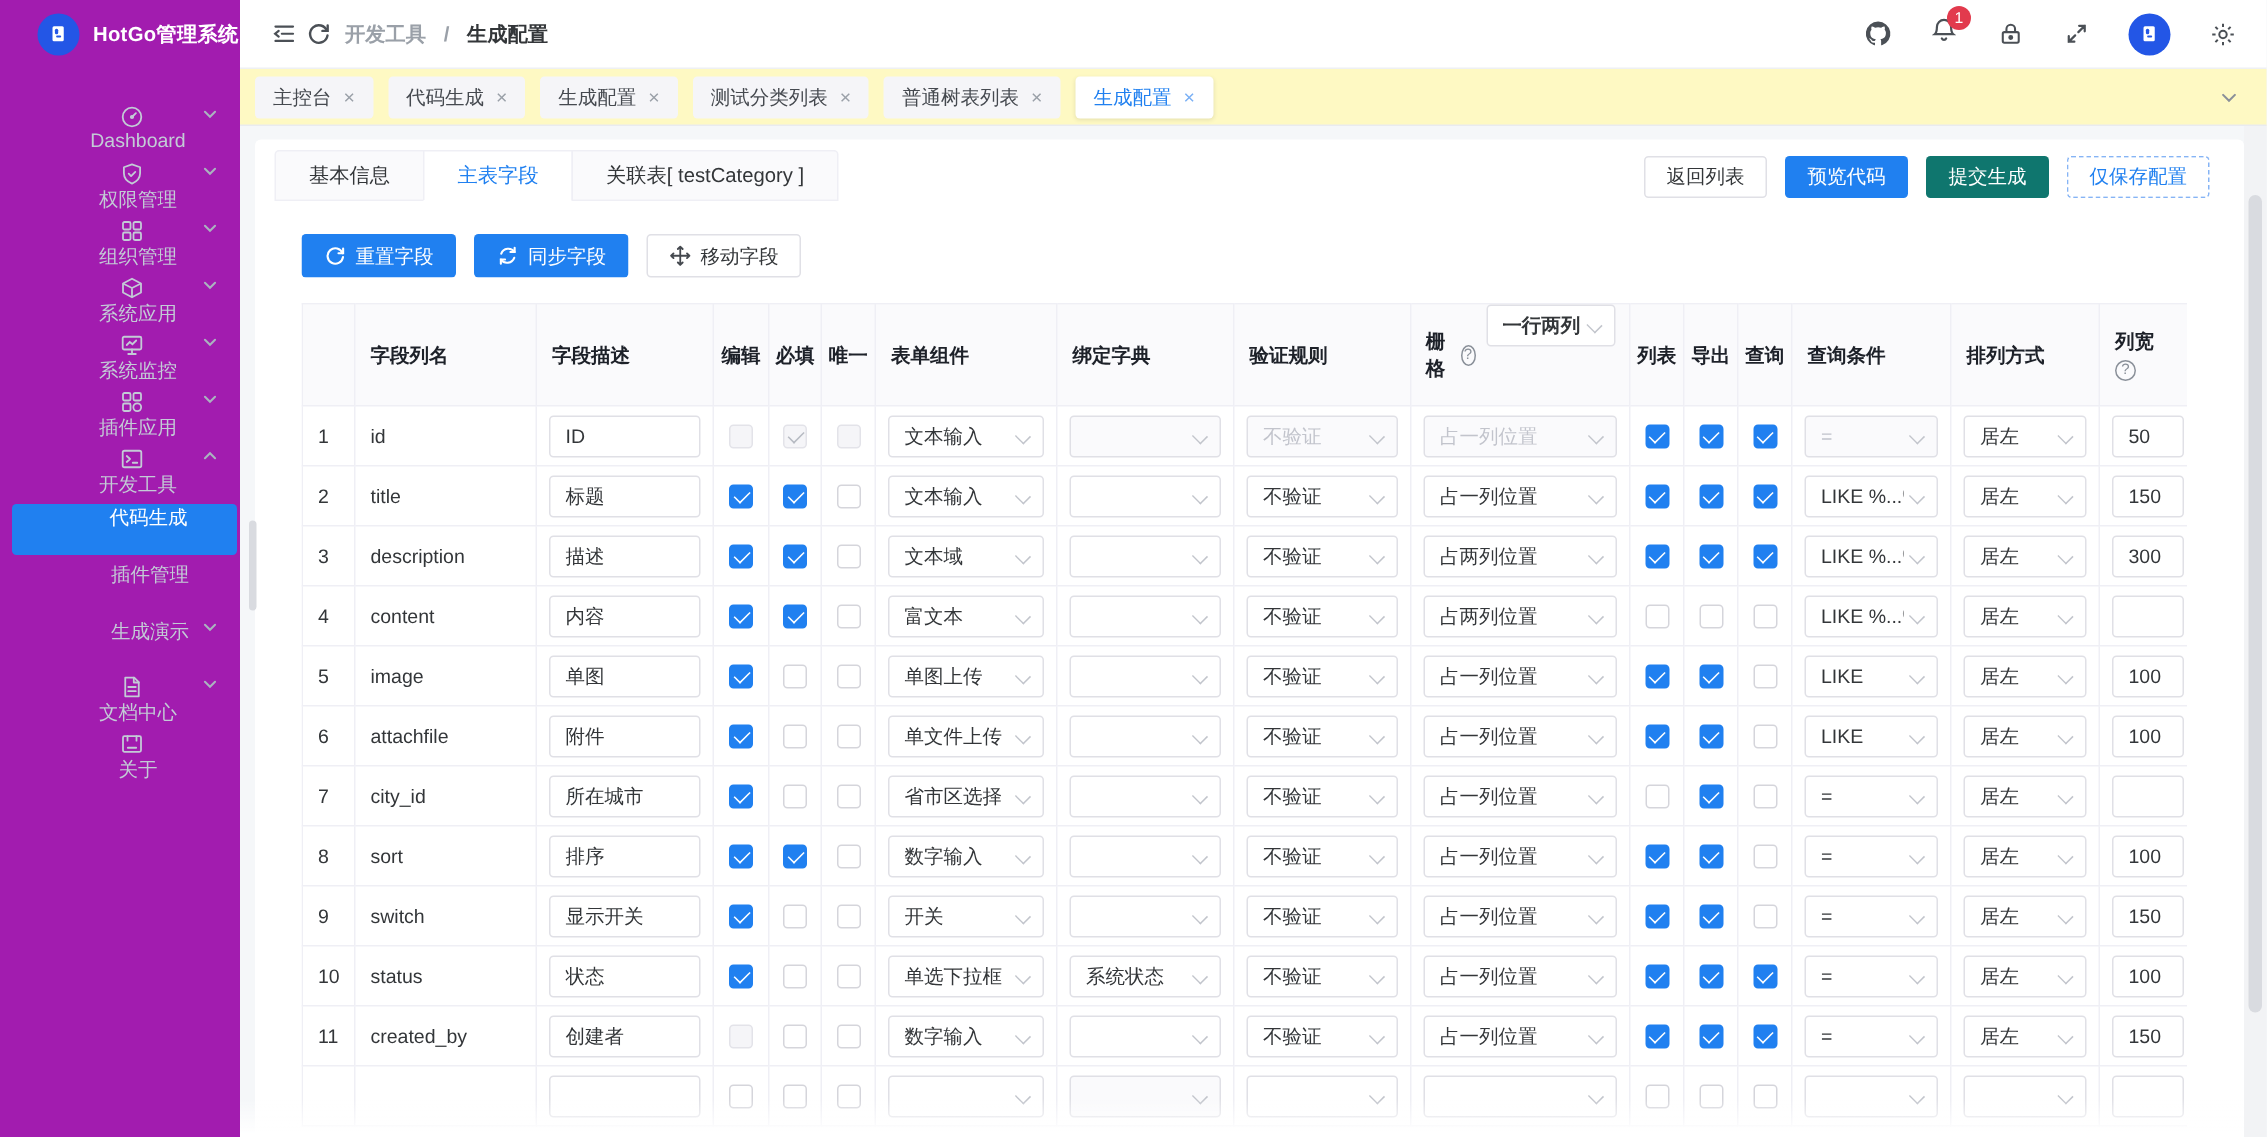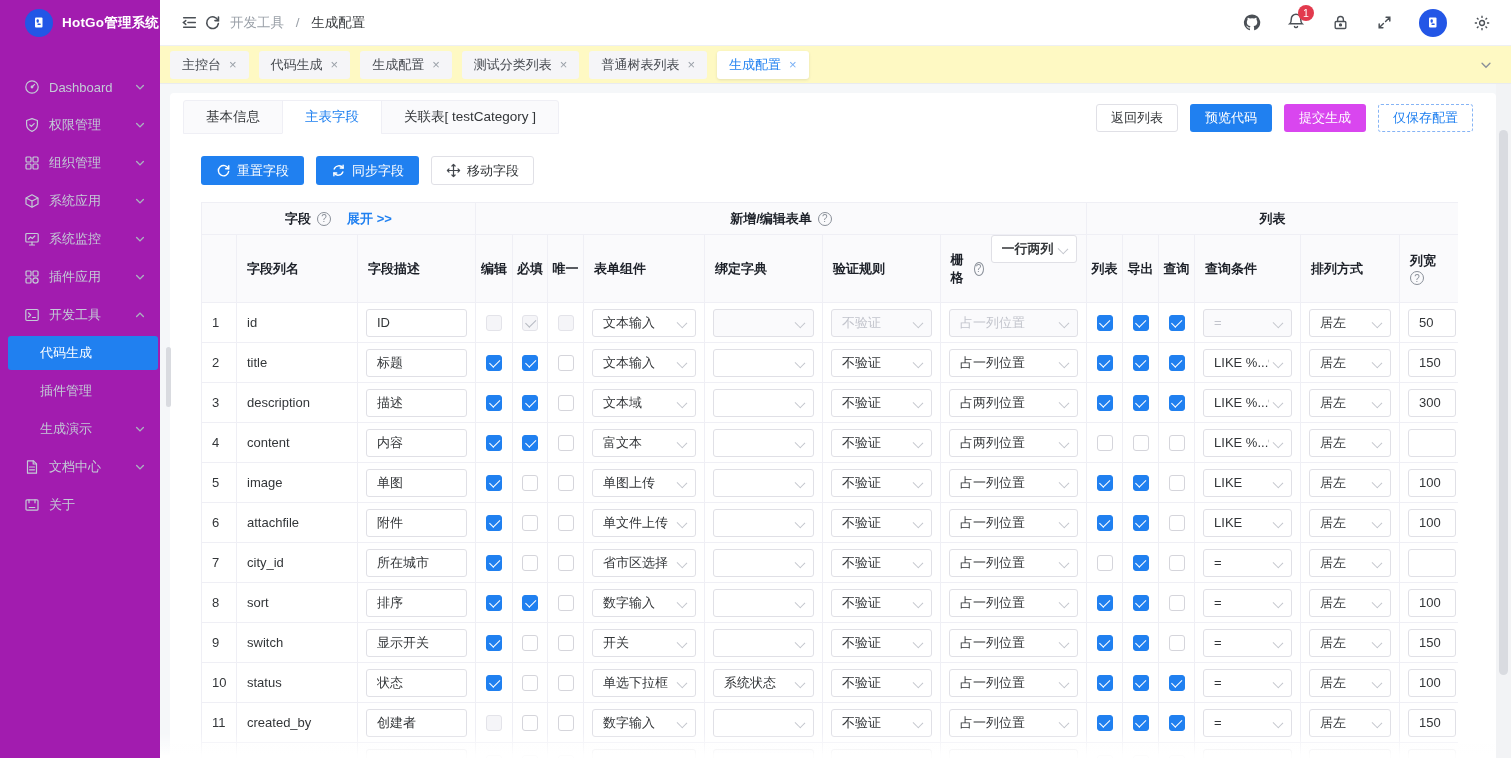--- a/index.html
+++ b/index.html
@@ -8,34 +8,34 @@
 
   .icon { display:inline-flex; align-items:center; justify-content:center; }
   .icon svg { display:block; }
 
   
   .sidebar { position:fixed; left:0; top:0; width:160px; height:758px; background:#a21caf; z-index:5; }
   .logo-row { display:flex; align-items:center; height:46px; padding-left:25px; }
   .logo-circle { width:28px; height:28px; border-radius:50%; background:#2356e6; display:flex; align-items:center; justify-content:center; }
   .logo-title { color:#fff; font-size:13.5px; font-weight:700; margin-left:9px; letter-spacing:.2px; }
   .side-menu { margin-top:24px; }
-  .menu-item { position:relative; display:flex; align-items:center; height:34px; margin:0 0 4px 0; padding-left:24px; color:#c3cbd6; font-size:13px; cursor:pointer; }
+  .menu-item { position:relative; display:flex; align-items:center; height:34px; margin:0 0 4px 0; padding-left:24px; color:#c3cbd6; font-size:13px; cursor:pointer;flex-direction:column; }
   .menu-item .mi-icon { width:16px; height:16px; margin-right:9px; color:#c3cbd6; }
   .menu-item .label { flex:1; white-space:nowrap; }
   .menu-item .chev { position:absolute; right:14px; color:#aab3bf; }
   .menu-item.sub { padding-left:40px; }
   .menu-item.active { background:#2080f0; color:#fff; margin:0 2px 4px 8px; padding-left:32px; border-radius:3px; }
   .side-scroll-thumb { position:fixed; left:166px; top:347px; width:5px; height:60px; border-radius:3px; background:#d9dbe0; z-index:6; }
 
   
   .main { position:fixed; left:160px; top:0; width:1351px; height:758px; background:#f5f7f9; }
 
   .navbar { height:46px; background:#fff; border-bottom:1px solid #eef0f3; display:flex; align-items:center; padding:0 20px; }
   .nav-icon { width:18px; height:18px; color:#4b5056; cursor:pointer; }
-  .nav-left { display:flex; align-items:center; gap:5px; }
+  .nav-left { display:flex; align-items:center; gap:5px;font-weight:bold; }
   .breadcrumb { font-size:13.5px; margin-left:4px; }
   .breadcrumb .bc-dim { color:#9aa0a8; }
   .breadcrumb .bc-sep { color:#9aa0a8; margin:0 8px; }
   .breadcrumb .bc-cur { color:#333639; }
   .nav-right { margin-left:auto; display:flex; align-items:center; gap:26px; }
   .bell-wrap { position:relative; }
   .badge { position:absolute; top:-7px; right:-9px; min-width:16px; height:16px; border-radius:8px; background:#e23a4d; color:#fff; font-size:10.5px; display:flex; align-items:center; justify-content:center; padding:0 4px; }
   .avatar { width:28px; height:28px; border-radius:50%; background:#2356e6; display:flex; align-items:center; justify-content:center; cursor:pointer; }
 
   .tabbar { height:38px; background:#fef9c3; border-bottom:1px solid #e9ebef; display:flex; align-items:center; padding:0 10px; position:relative; }
@@ -50,21 +50,21 @@
   .card-tabs { display:flex; padding:7px 0 0 13px; }
   .ctab { height:34px; display:flex; align-items:center; padding:0 22px; background:#fafafc; border:1px solid #efeff5; font-size:13.5px; color:#333639; margin-left:-1px; cursor:pointer; }
   .ctab:first-child { margin-left:0; border-top-left-radius:3px; }
   .ctab:last-child { border-top-right-radius:3px; }
   .ctab.active { background:#fff; color:#2080f0; border-bottom-color:#fff; }
 
   .card-actions { position:absolute; top:11px; right:23px; display:flex; gap:12px;justify-content:flex-end; }
   .btn { height:28px; padding:0 14px; border-radius:3px; font-size:13px; display:flex; align-items:center; gap:6px; cursor:pointer; border:1px solid transparent; background:#fff; }
   .btn-plain { border-color:#e0e0e6; color:#333639; }
   .btn-primary { background:#2080f0; color:#ffffff; }
-  .btn-success { background:#d946ef; color:#fff; }
+  .btn-success { background:#0f766e; color:#fff; }
   .btn-dashed { border:1px dashed #86b4f5; color:#2080f0; }
 
   .toolbar { display:flex; gap:12px; margin:22px 0 0 31px; }
   .tbtn { height:29px; }
   .tbtn .icon { color:#fff; }
   .btn-move { border-color:#e0e0e6; color:#333639; }
   .btn-move .icon { color:#45494f; }
 
   
   .table-wrap { margin:17px 38px 0 31px; height:558px; overflow:hidden; }
@@ -418,36 +418,20 @@
             <col style="width: 118px;">
             <col style="width: 146px;">
             <col style="width: 36px;">
             <col style="width: 36px;">
             <col style="width: 36px;">
             <col style="width: 106px;">
             <col style="width: 99px;">
             <col style="width: 59px;">
           </colgroup>
           <thead>
-            <tr class="group-row">
-              <th colspan="3">
-                <div class="group-cell">
-                  <span>字段</span>
-                  <span class="help">?</span>
-                  <span class="expand-link">展开 &gt;&gt;</span>
-                </div>
-              </th>
-              <th colspan="7">
-                <div class="group-cell">
-                  <span>新增/编辑表单</span>
-                  <span class="help">?</span>
-                </div>
-              </th>
-              <th colspan="6"><span>列表</span></th>
-            </tr>
             <tr class="head-row">
               <th></th>
               <th><span>字段列名</span></th>
               <th><span>字段描述</span></th>
               <th class="center"><span>编辑</span></th>
               <th class="center"><span>必填</span></th>
               <th class="center"><span>唯一</span></th>
               <th><span>表单组件</span></th>
               <th><span>绑定字典</span></th>
               <th><span>验证规则</span></th>

